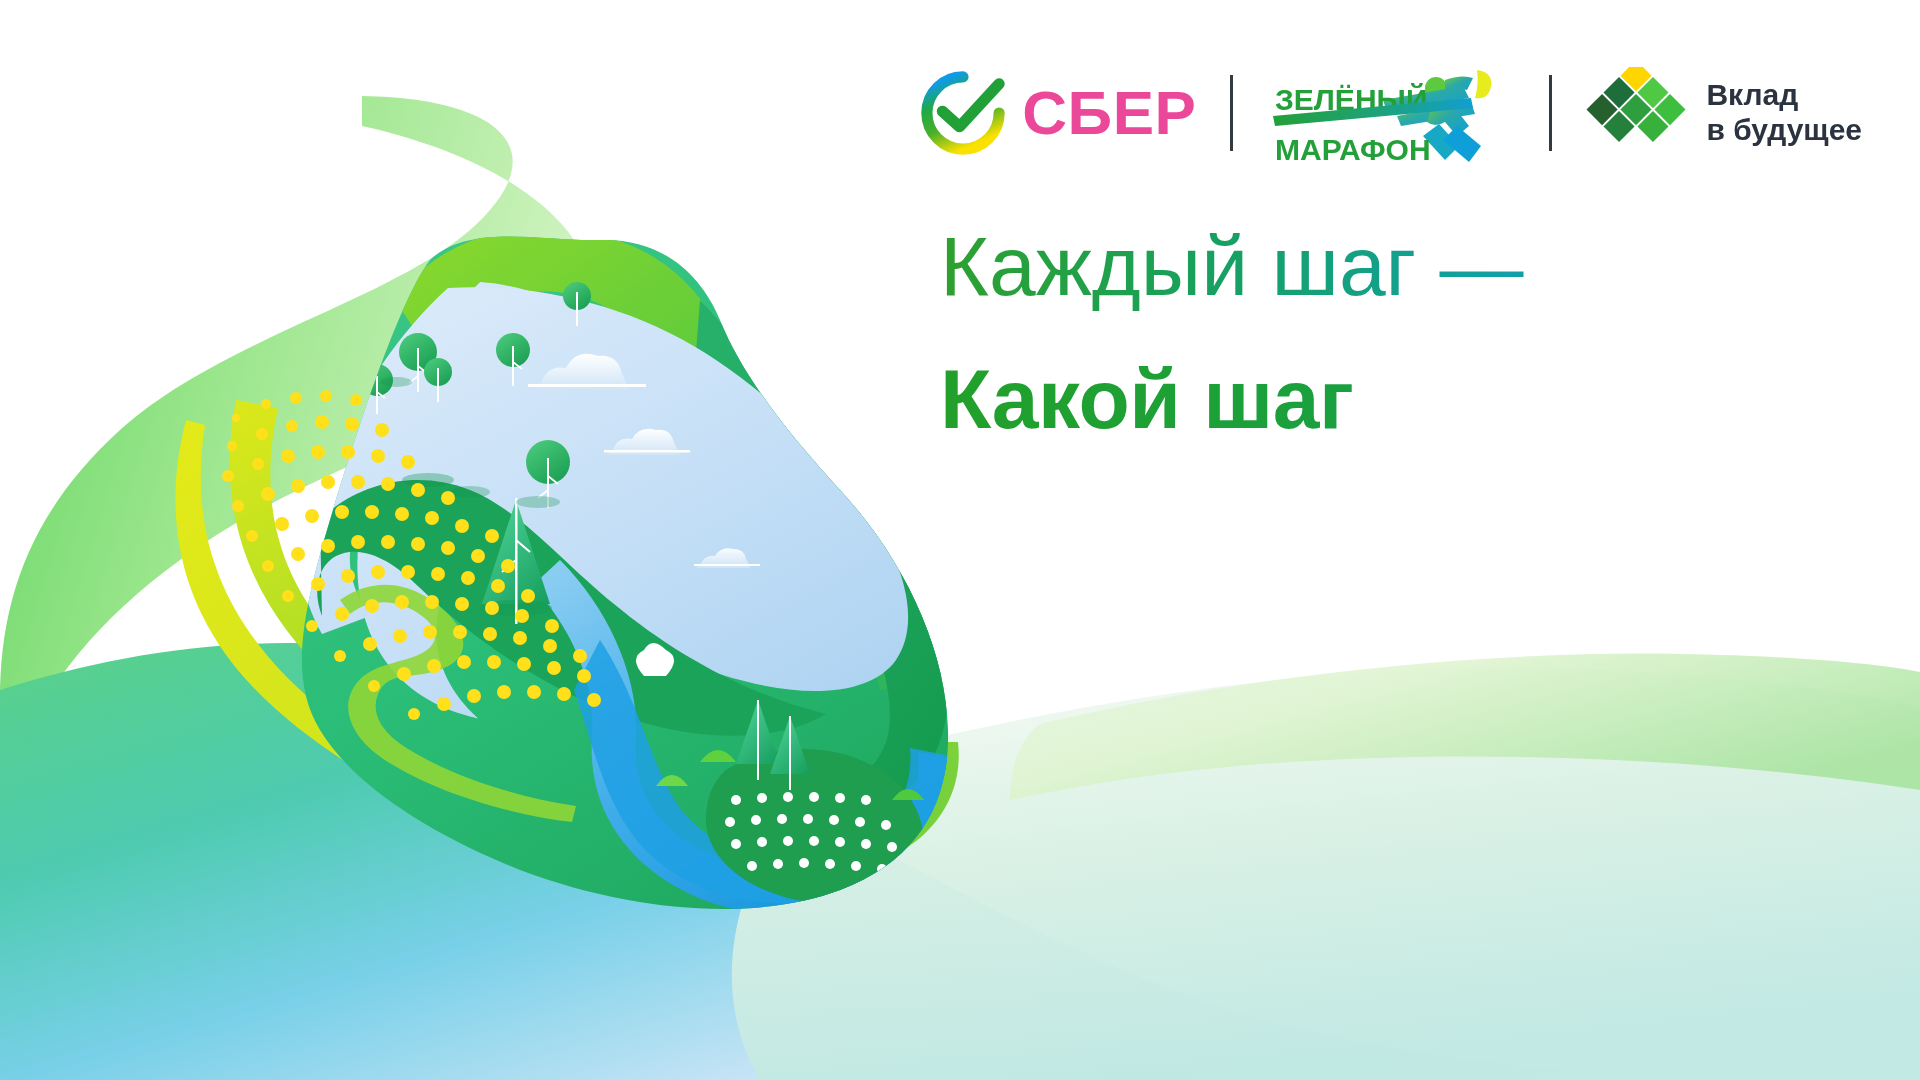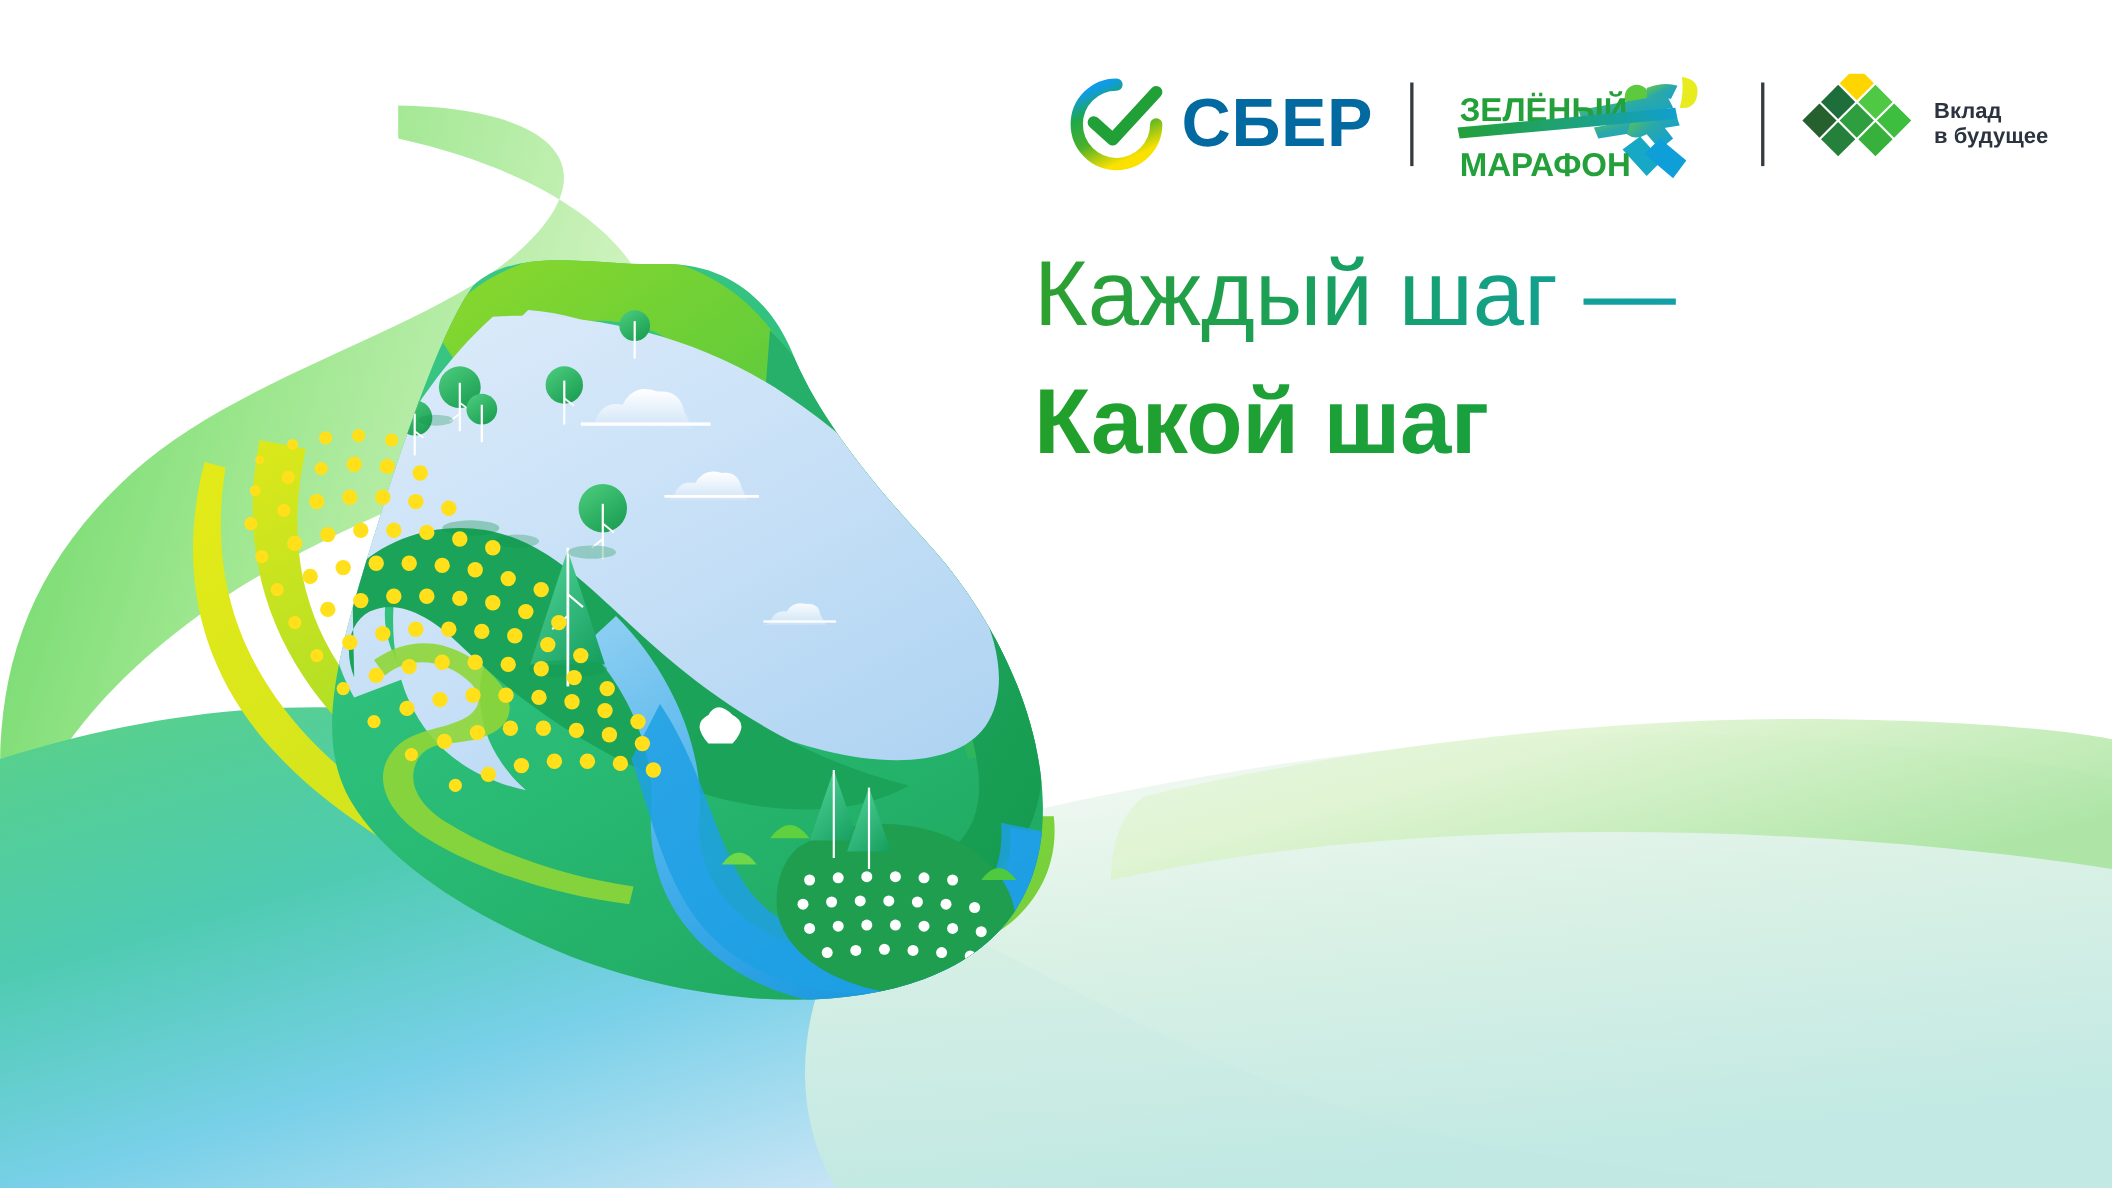--- a/index.html
+++ b/index.html
@@ -51,28 +51,28 @@
     margin: 0 34px;
     flex: 0 0 auto;
     align-self: center;
   }
   .sber-logo { display: flex; align-items: center; gap: 16px; }
   .sber-wordmark {
     font-family: "Liberation Sans", sans-serif;
     font-weight: bold;
     font-size: 62px;
     letter-spacing: 0.5px;
-    color: #0369a1;
+    color: #ec4899;
     line-height: 1;
   }
   .vkl-logo { display: flex; align-items: center; gap: 20px; }
   .vkl-word {
     font-family: "Liberation Sans", sans-serif;
     font-weight: bold;
-    font-size: 20px;
+    font-size: 30px;
     line-height: 1.16;
     color: #2b3340;
     white-space: pre-line;
   }
 
   
   .headline {
     position: absolute;
     z-index: 20;
     left: 940px;
@@ -102,20 +102,21 @@
   .hl-bold {
     font-size: 84px;
     font-weight: bold;
     letter-spacing: -0.5px;
     -webkit-background-clip: text;
     background-clip: text;
     color: transparent;
   }
   .hl-l3 {
     background-image: linear-gradient(90deg, #22a02a 0%, #19a03f 52%, #12a06a 100%);
+    margin-top: 16px;
   }
   .hl-l4 {
     background-image: linear-gradient(90deg, #17a13a 0%, #31ad35 55%, #6fcc28 80%, #8ddb1e 100%);
   }
   .sp1 { height: 18px; display:block; }
   .sp2 { height: 10px; display:block; }
 </style>
 </head>
 <body>
 

